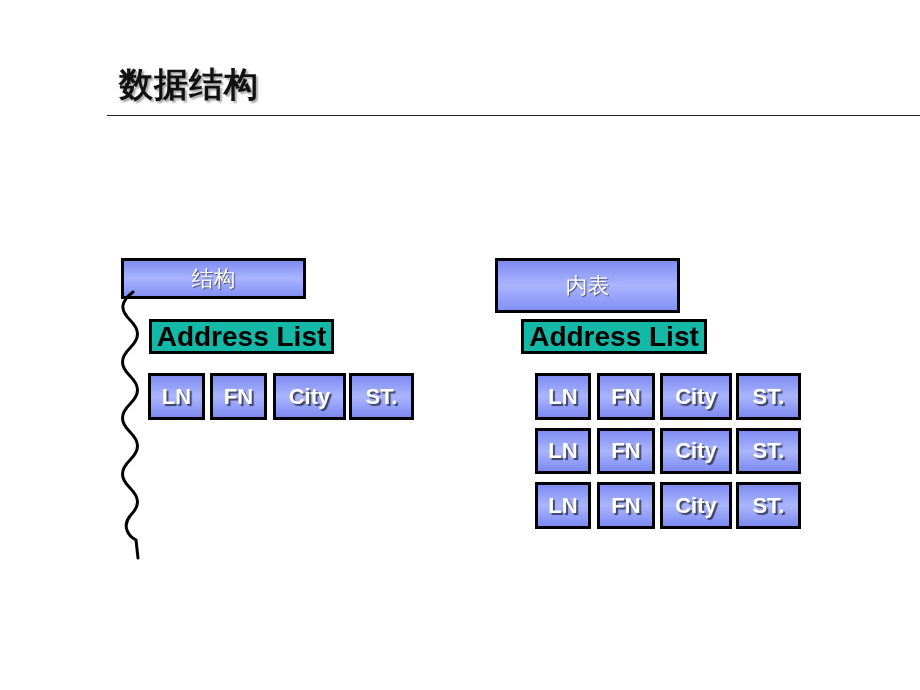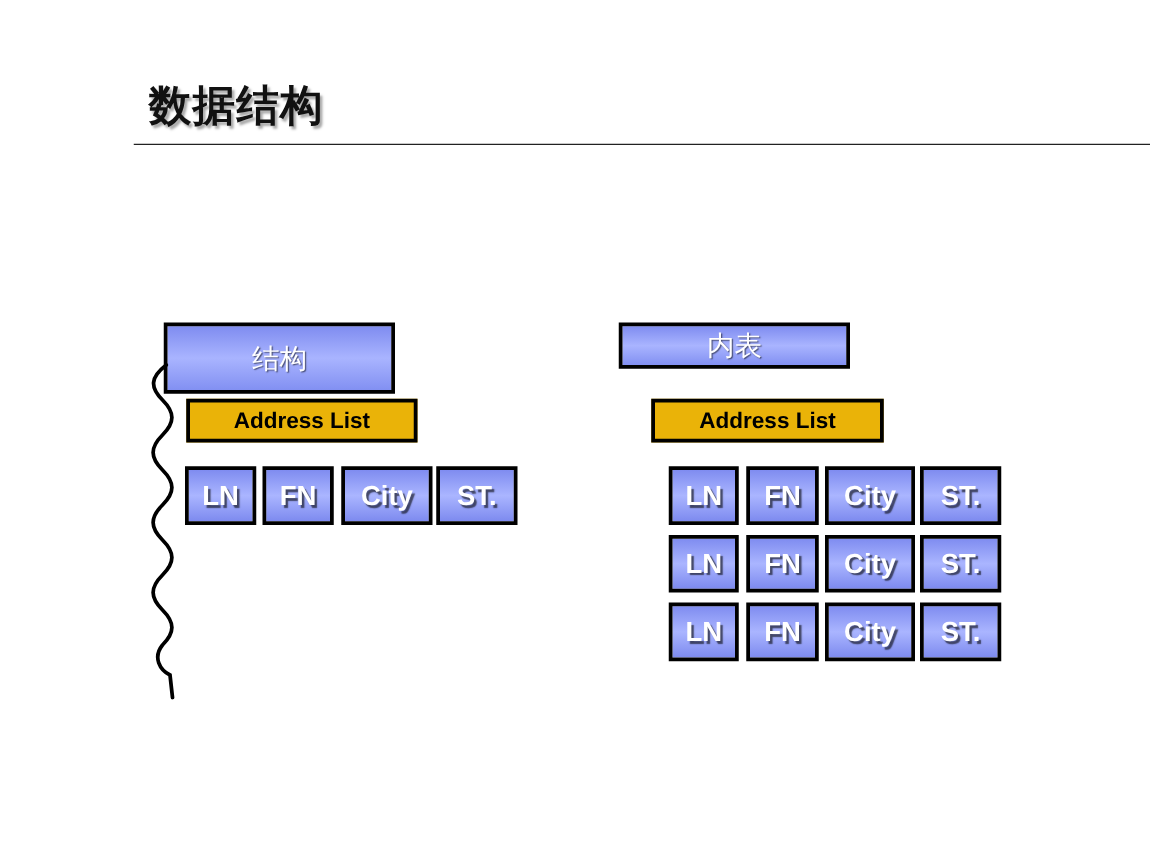--- a/index.html
+++ b/index.html
@@ -7,51 +7,51 @@
          font-family:"Liberation Sans", "DejaVu Sans", sans-serif; }
   .title { position:absolute; left:119px; top:62px; font-size:34px; color:#111;
            font-family:"DejaVu Sans", sans-serif; letter-spacing:1px;
            text-shadow:2px 2px 2px rgba(0,0,0,0.35);font-weight:bold; }
   .rule { position:absolute; left:107px; top:115px; width:813px; height:1px; background:#222; }
   .hdr { position:absolute; box-sizing:border-box; border:3px solid #000;
          background:linear-gradient(to bottom,#7f8cf0 0%,#a9b4ff 50%,#8290f2 100%);
          color:#fff; font-size:22px; display:flex; align-items:center; justify-content:center;
          font-family:"DejaVu Sans", sans-serif;
          text-shadow:1px 1px 1px rgba(0,0,0,0.55); }
-  .alist { position:absolute; box-sizing:border-box; border:3px solid #000; background:#eab308;
-           color:#000; font-weight:bold; font-size:18px; display:flex; align-items:center;
+  .alist { position:absolute; box-sizing:border-box; border:3px solid #000; background:#14b8a6;
+           color:#000; font-weight:bold; font-size:28px; display:flex; align-items:center;
            justify-content:center; }
   .field { position:absolute; box-sizing:border-box; border:3px solid #000;
            background:linear-gradient(to bottom,#7f8cf0 0%,#aab5ff 50%,#7d8aef 100%);
            color:#fff; font-weight:bold; font-size:22px; display:flex; align-items:center;
            justify-content:center; text-shadow:2px 2px 1px rgba(0,0,0,0.6);text-align:center; }
   svg.wave { position:absolute; left:118px; top:290px; }
 </style>
 </head>
 <body>
 
 <div class="title">数据结构</div>
 <div class="rule"></div>
 
-<div class="hdr" style="left:131px;top:258px;width:185px;height:57px;">结构</div>
+<div class="hdr" style="left:121px;top:258px;width:185px;height:41px;">结构</div>
 
 <svg class="wave" width="40" height="270" viewBox="0 0 40 270">
   <path d="M15 2 C 2 12, 2 20, 12 30 C 22 40, 22 48, 12 58 C 2 68, 2 76, 12 86 C 22 96, 22 104, 12 114 C 2 124, 2 132, 12 142 C 22 152, 22 160, 12 170 C 2 180, 2 188, 12 198 C 22 208, 22 216, 12 226 C 4 236, 10 246, 18 250 L 20 268" fill="none" stroke="#000" stroke-width="3" stroke-linecap="round"></path>
 </svg>
 
 <div class="alist" style="left:149px;top:319px;width:185px;height:35px;">Address List</div>
 
 <div>
   <div class="field" style="left:148px;top:373px;width:57px;height:47px;">LN</div>
   <div class="field" style="left:210px;top:373px;width:57px;height:47px;">FN</div>
   <div class="field" style="left:273px;top:373px;width:73px;height:47px;">City</div>
   <div class="field" style="left:349px;top:373px;width:65px;height:47px;">ST.</div>
 </div>
 
-<div class="hdr" style="left:495px;top:258px;width:185px;height:37px;">内表</div>
+<div class="hdr" style="left:495px;top:258px;width:185px;height:55px;">内表</div>
 
 <div class="alist" style="left:521px;top:319px;width:186px;height:35px;">Address List</div>
 
 <div>
   <div class="field" style="left:535px;top:373px;width:56px;height:47px;">LN</div>
   <div class="field" style="left:597px;top:373px;width:58px;height:47px;">FN</div>
   <div class="field" style="left:660px;top:373px;width:72px;height:47px;">City</div>
   <div class="field" style="left:736px;top:373px;width:65px;height:47px;">ST.</div>
 </div>
 <div>

